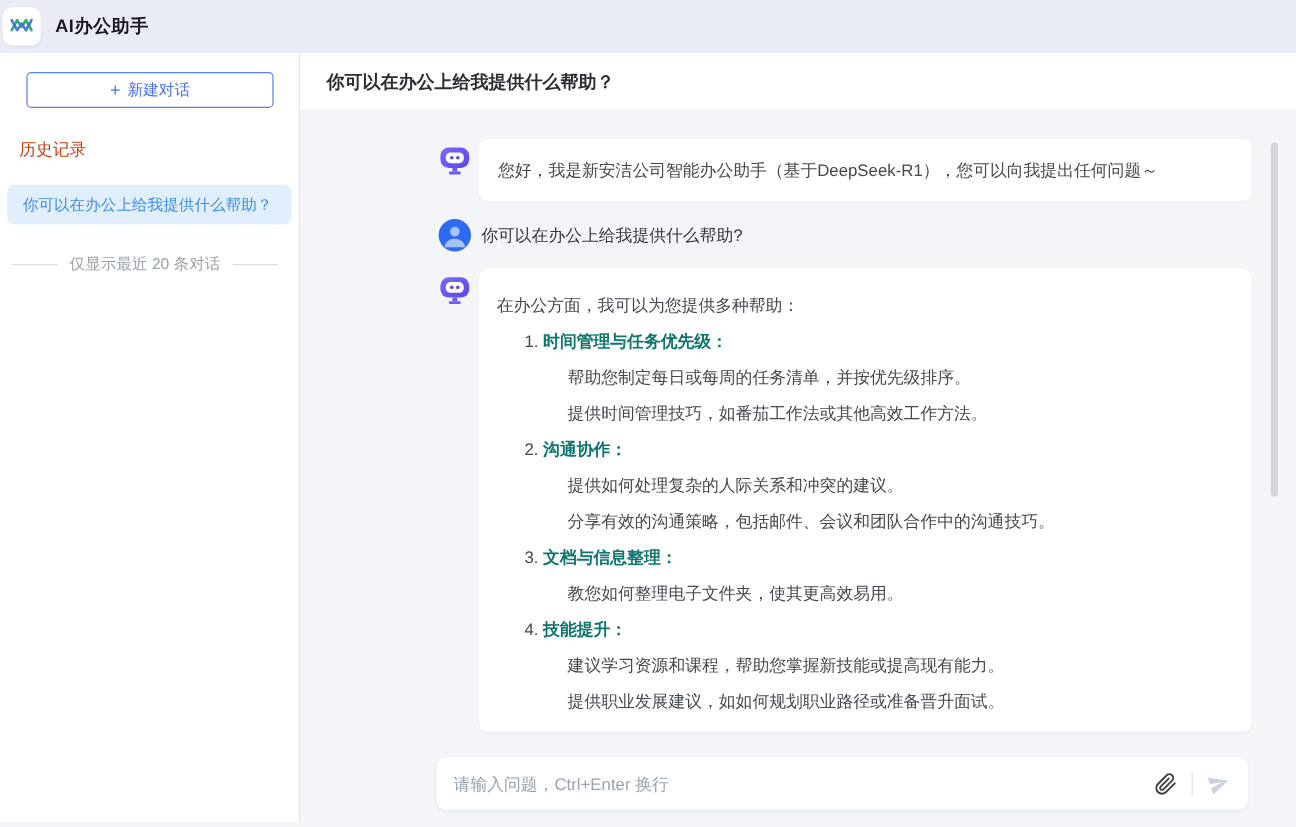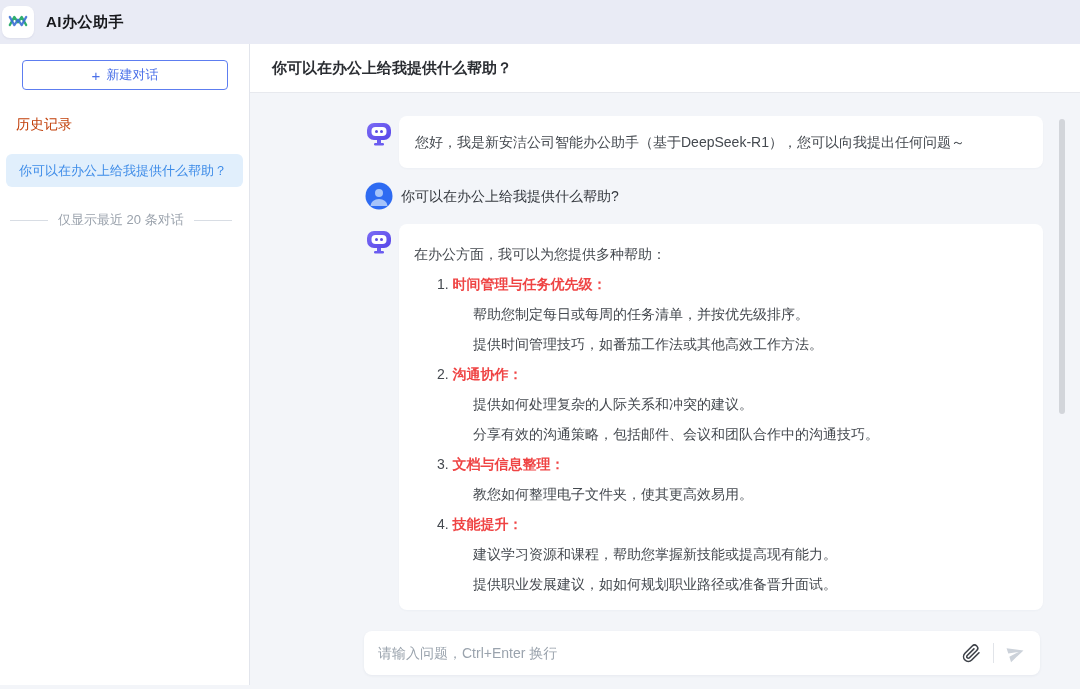--- a/index.html
+++ b/index.html
@@ -58,21 +58,21 @@
   .msg-bot .avatar { margin-top:3px; }
   .bubble {
     flex:1; background:#fff; border-radius:8px; padding:17px 16px;
     color:#44494f; line-height:18px; box-shadow:0 1px 2px rgba(40,50,80,.03);
   }
   .msg-user { }
   .user-text { color:#33373d; line-height:28px; margin-left:2px; }
   .bubble-rich { padding:20px 16px 0 15px; height:386px; overflow:hidden; }
   .bubble-rich p { line-height:20px; margin-bottom:10px; }
   .sec-head { padding-left:23px; }
-  .sec-head b { color:#ef4444; }
+  .sec-head b { color:#0f766e; }
   .sec-point { padding-left:59px; }
   
   .scroll-thumb {
     position:absolute; top:26px; right:15px; width:6px; height:295px;
     background:#d2d5da; border-radius:3px;
   }
   
   .composer {
     position:absolute; left:114px; right:40px; bottom:10px; height:44px;
     background:#fff; border-radius:8px; display:flex; align-items:center;

